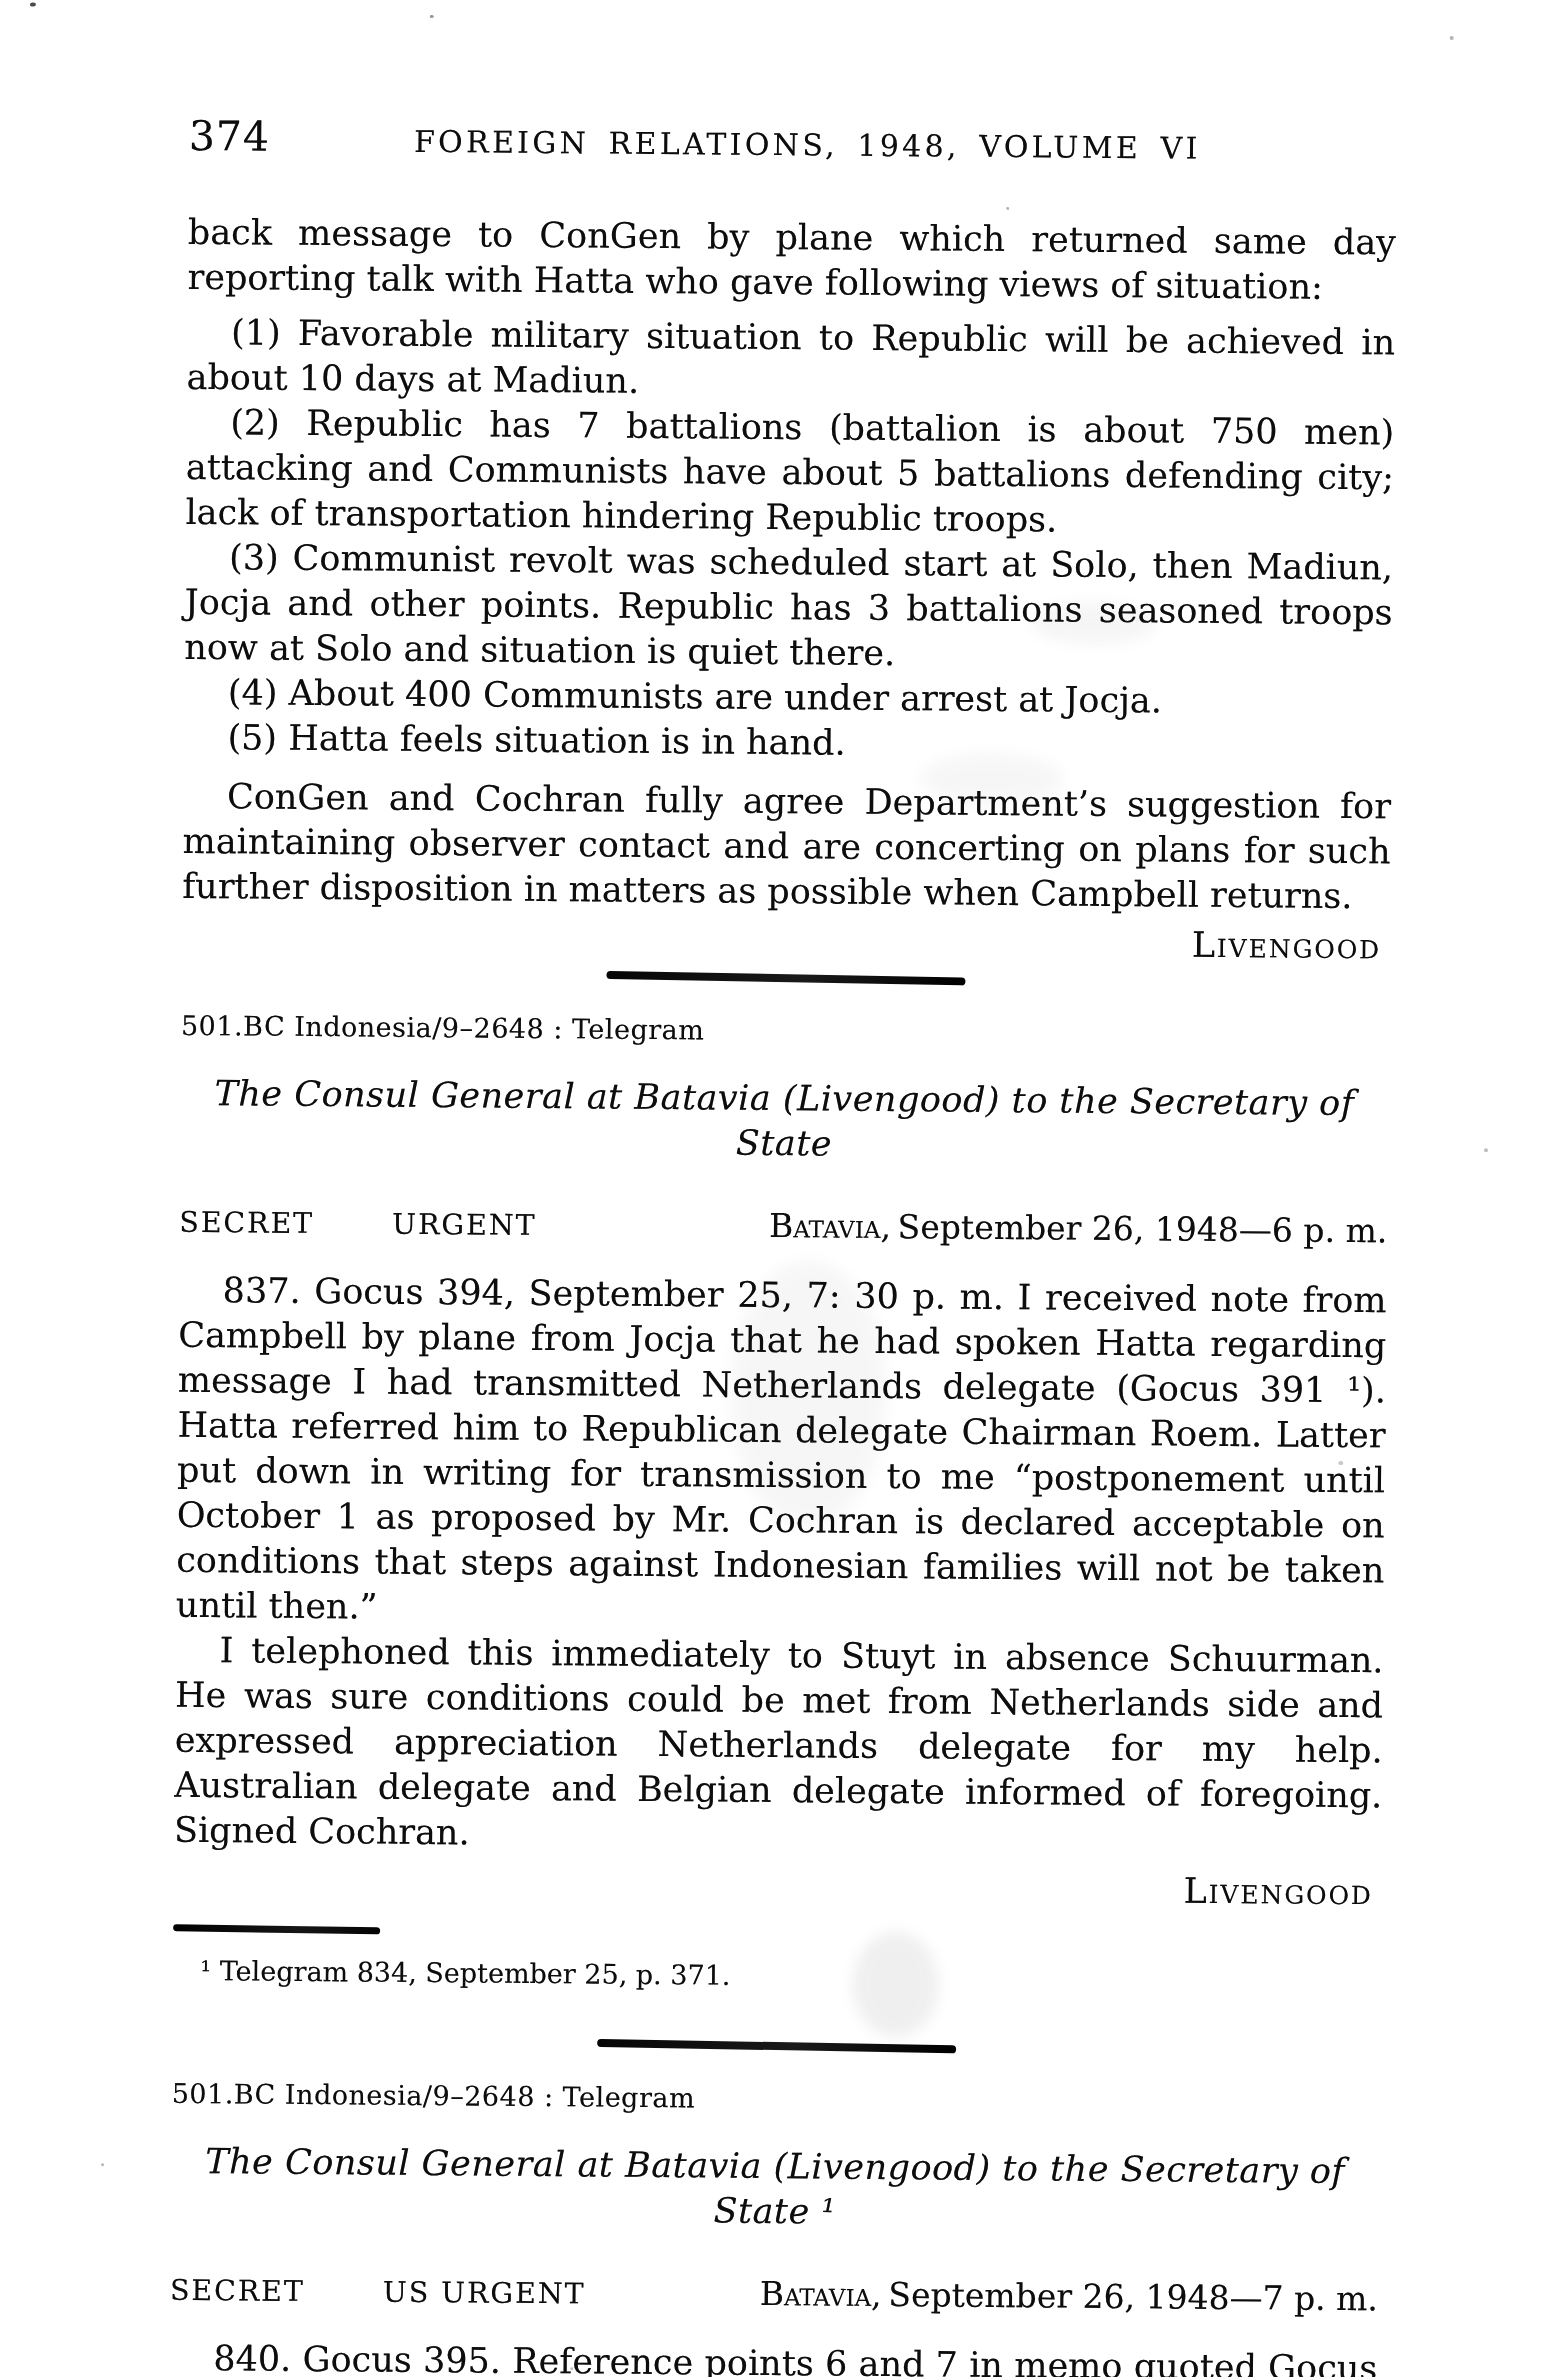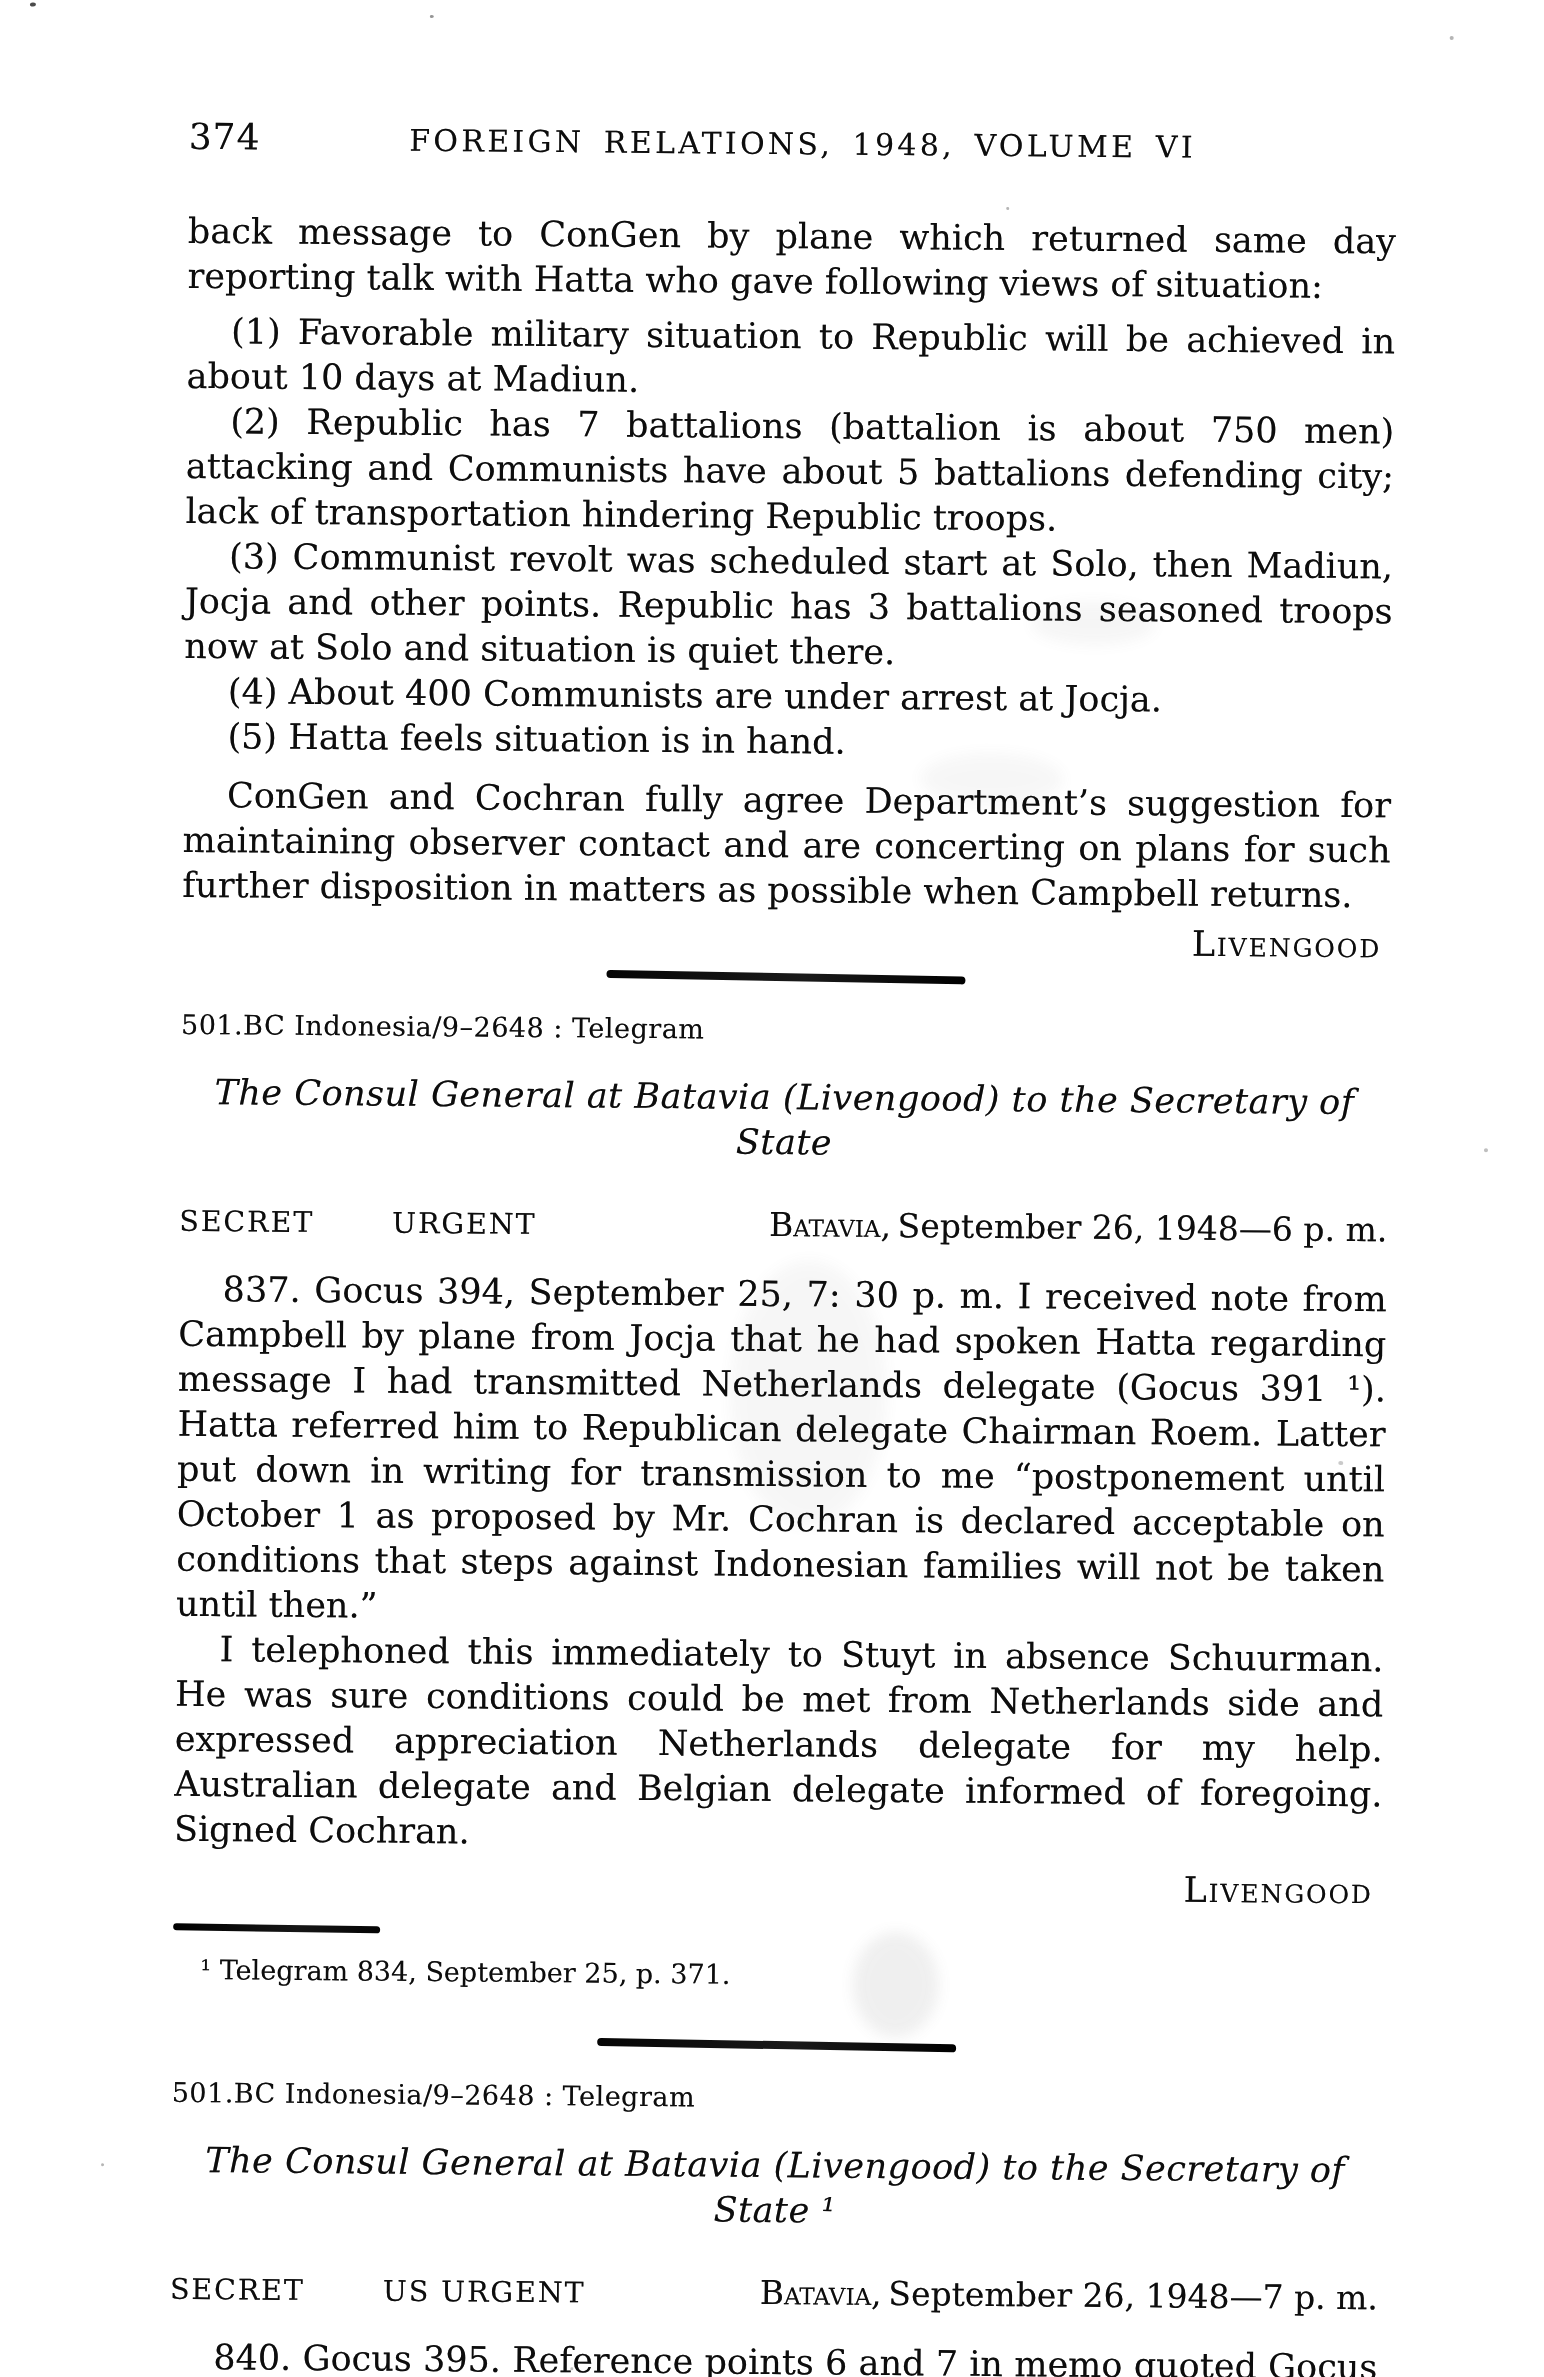--- a/index.html
+++ b/index.html
@@ -27,21 +27,21 @@
     font-size: 35px;
     line-height: 45px;
     text-shadow: 0 0 0.5px rgba(10,10,10,0.45);
   }
   
   .page-header {
     display: flex;
     align-items: baseline;
   }
   .page-num {
-    font-size: 36px;
+    font-size: 41px;
     letter-spacing: 1px;
   }
   .running-title {
     flex: 1;
     text-align: center;
     font-size: 30px;
     letter-spacing: 3.3px;
     word-spacing: 6.7px;
     padding-right: 52px;
     white-space: nowrap;

